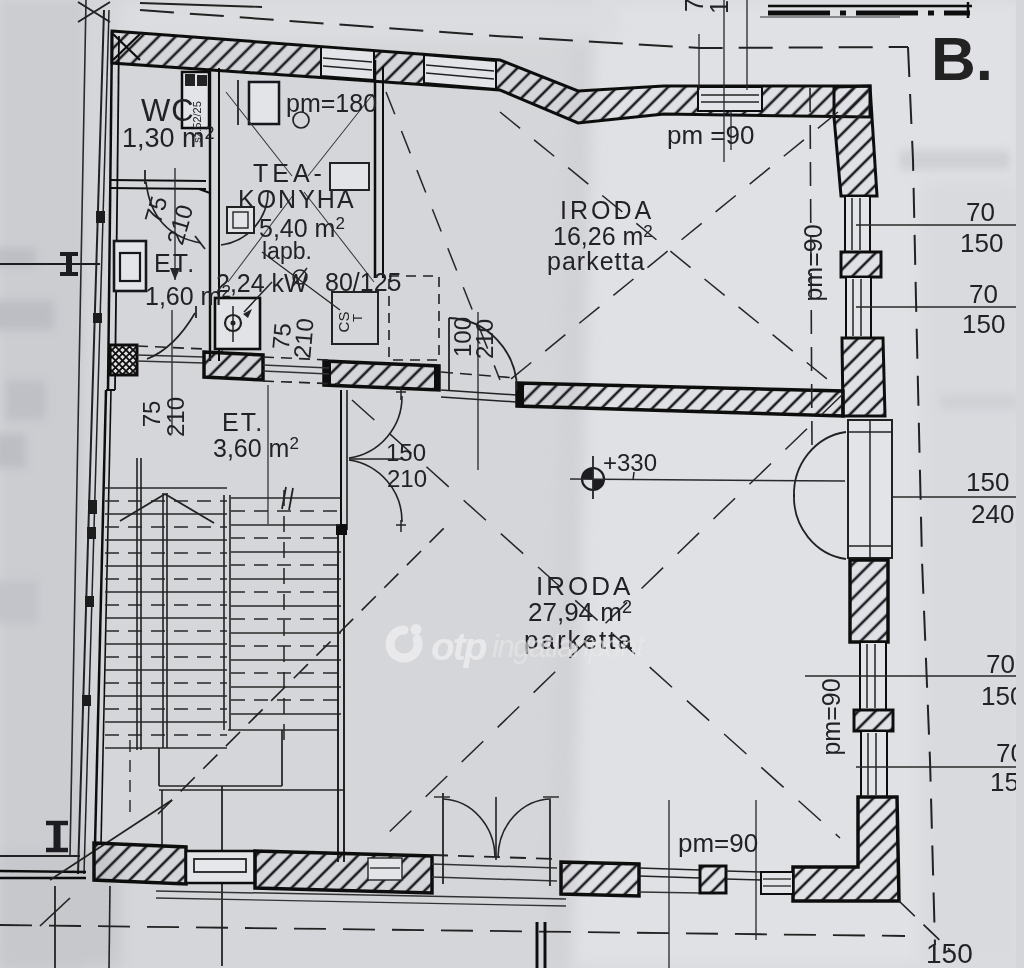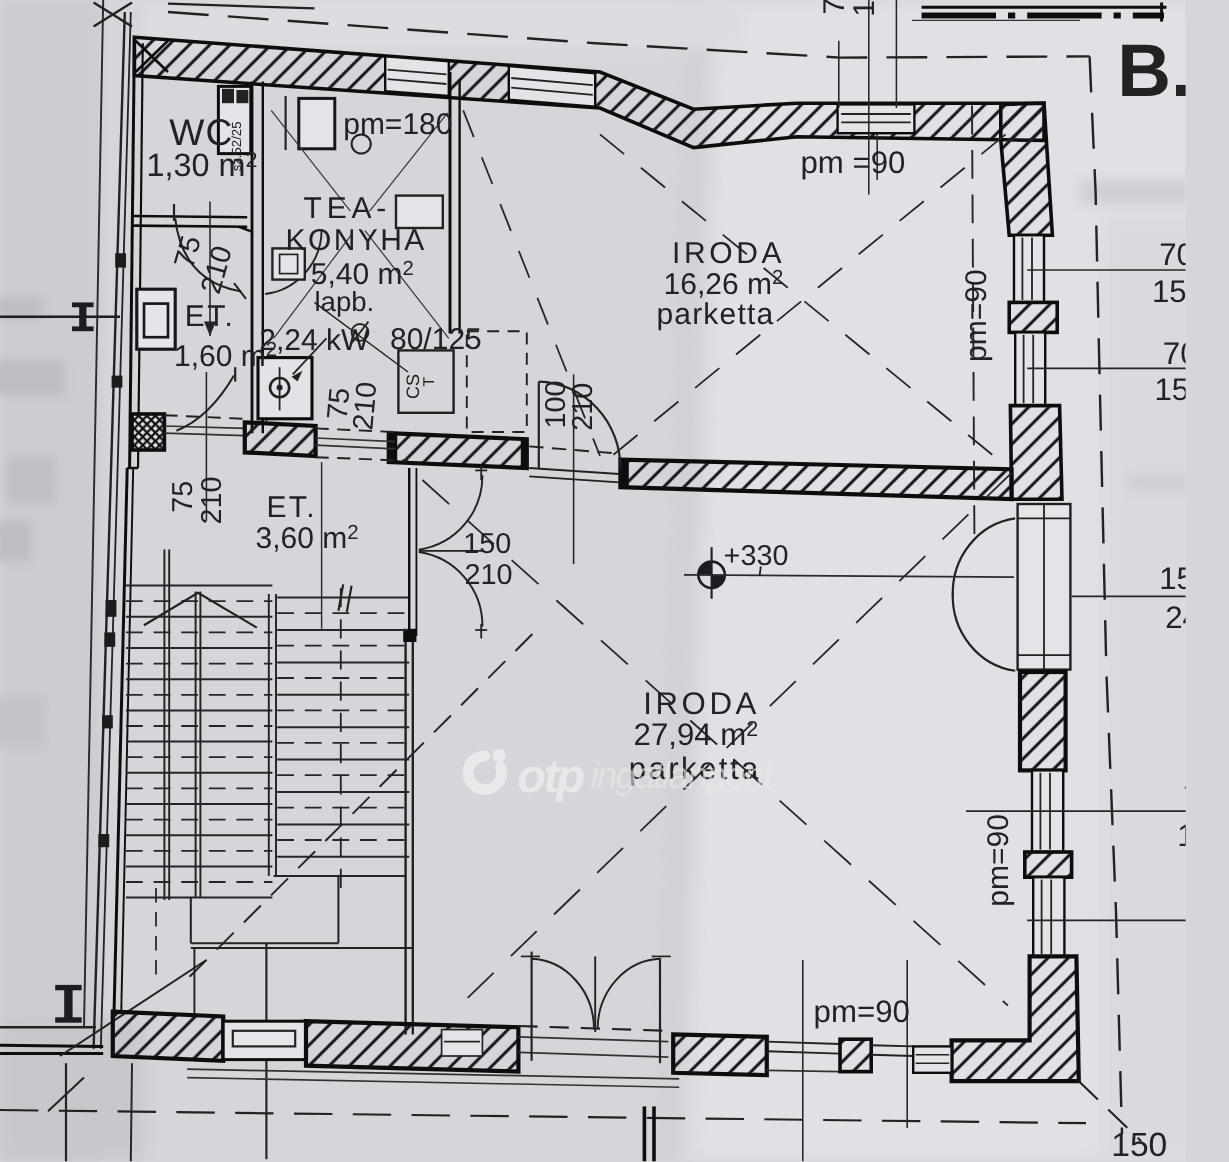--- a/index.html
+++ b/index.html
@@ -1,16 +1,16 @@
 <!DOCTYPE html>
 <html><head>
 <meta charset="utf-8">
 <style>
 html,body{margin:0;padding:0;background:#d5d6d9;}
-#page{position:relative;width:988px;height:968px;overflow:hidden;font-family:"Liberation Sans",sans-serif;}
+#page{position:relative;width:988px;height:968px;overflow:hidden;font-family:"Liberation Sans",sans-serif;padding-left:28px;}
 svg{position:absolute;top:0;left:0;}
 </style>
 </head>
 <body>
 <div id="page">
 <svg width="1024" height="968" viewBox="0 0 1024 968">
 <defs>
 <pattern id="h1" patternUnits="userSpaceOnUse" width="12" height="12" patternTransform="rotate(-45)">
   <rect width="12" height="12" fill="none"></rect>
   <line x1="0" y1="0" x2="12" y2="0" stroke="#1e1e22" stroke-width="2.6" transform="translate(0,6)"></line>

